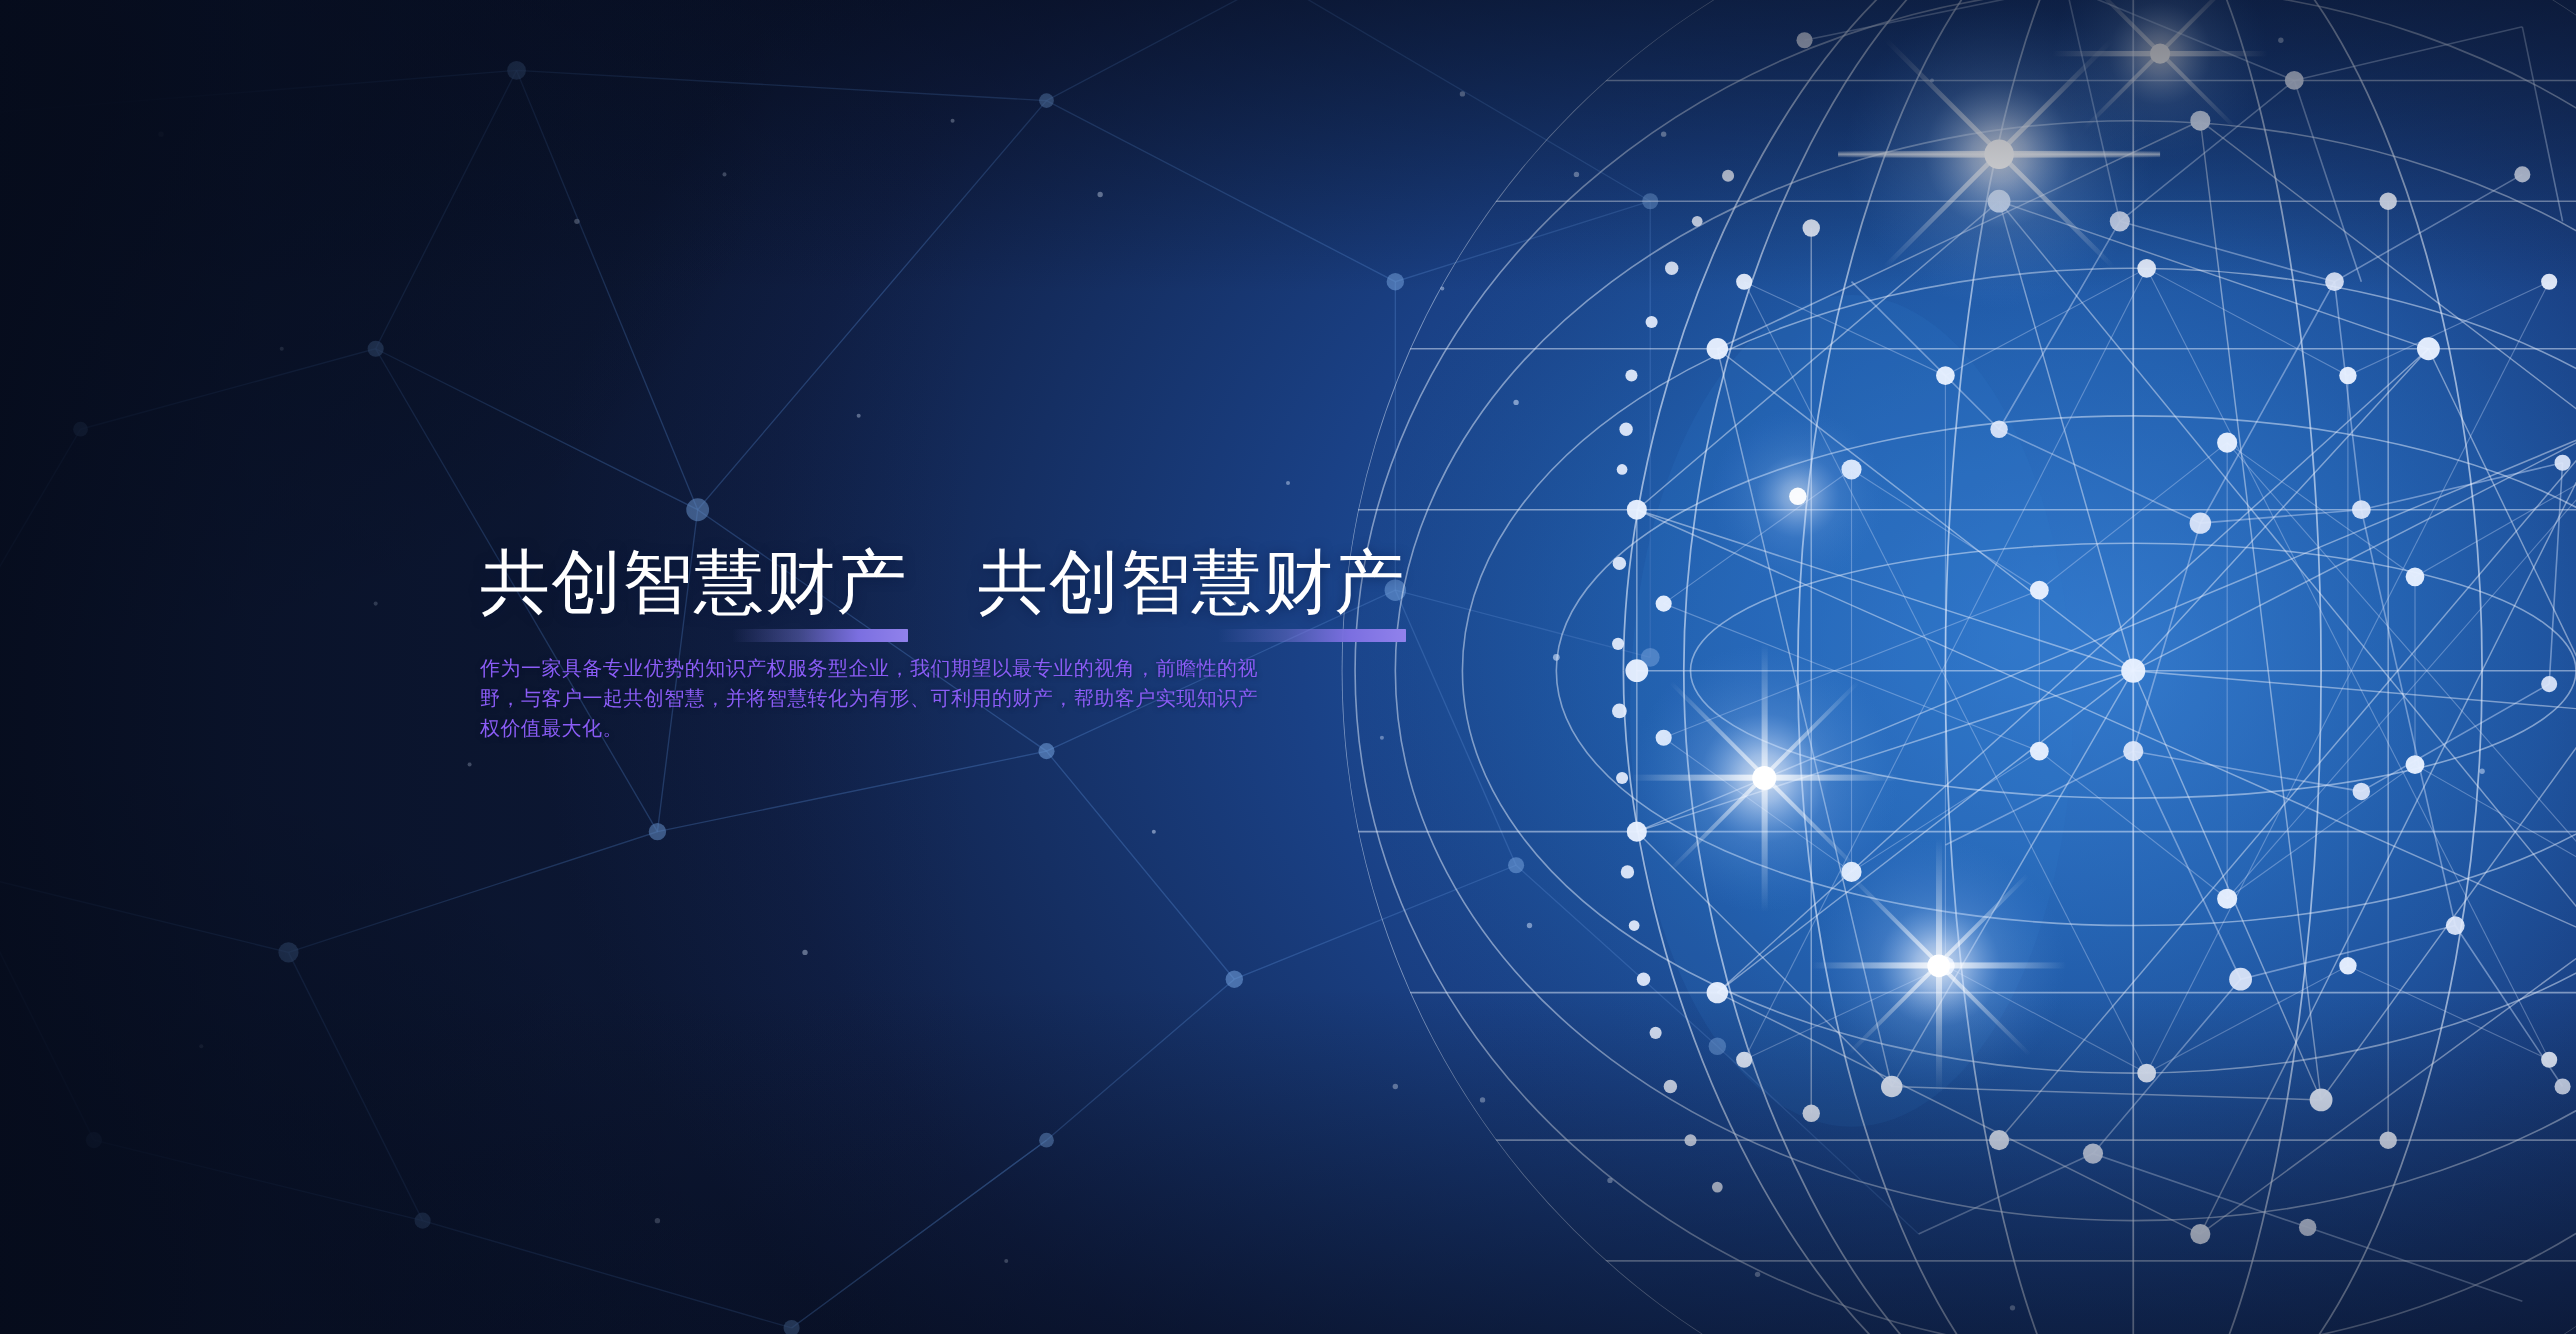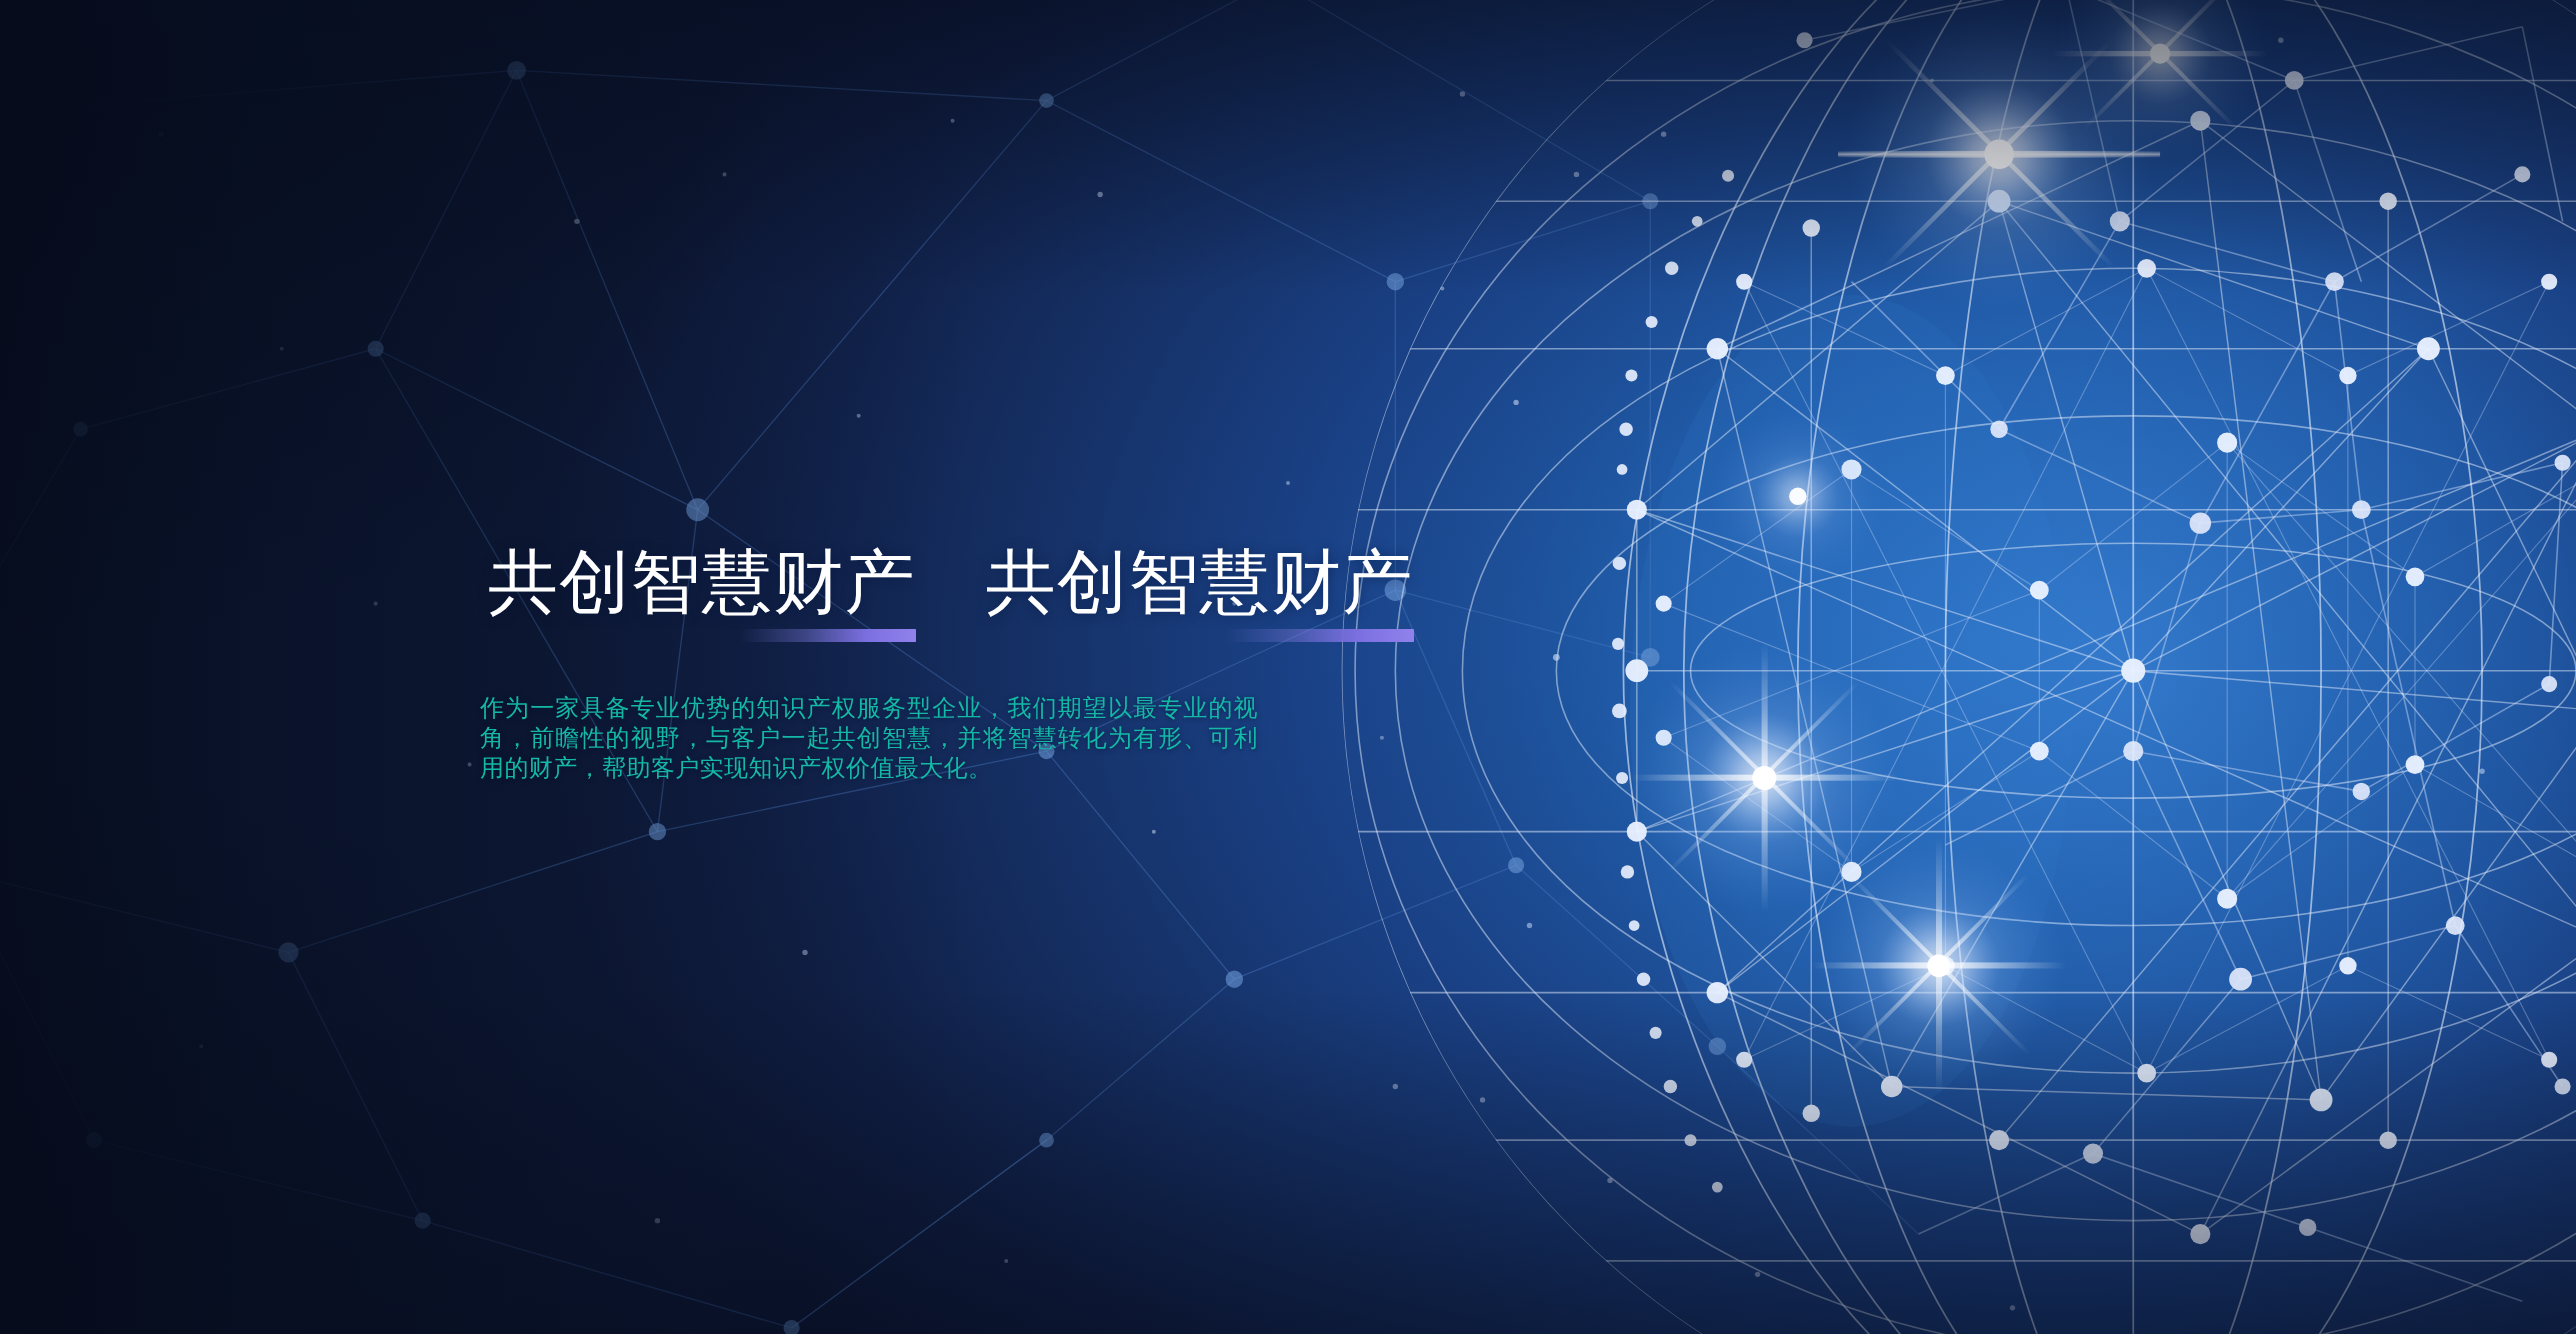--- a/index.html
+++ b/index.html
@@ -37,21 +37,20 @@
   .text-block{
     position:absolute;
     left:480px;
     top:542px;
     width:1006px;
   }
   .headline{
     display:flex;
     align-items:flex-end;
     position:relative;
-    margin-left:8px;
   }
   .hl-seg{position:relative;}
   .hl-text{
     display:block;
     font-size:70px;
     line-height:81px;
     font-weight:400;
     color:#ffffff;
     letter-spacing:1.3px;
     white-space:nowrap;
@@ -63,25 +62,25 @@
     height:12.7px;
     bottom:-19px;
     border-radius:0.7px;
   }
   .accent-a{ right:0px; width:176px;
     background:linear-gradient(90deg, rgba(110,120,200,0) 0%, rgba(118,116,210,0.45) 38%, #7b6fe0 72%, #9182ec 100%); }
   .accent-b{ right:0px; width:188px;
     background:linear-gradient(90deg, rgba(110,120,200,0) 0%, rgba(118,116,210,0.45) 36%, #7b6fe0 70%, #9182ec 100%); }
 
   .paragraph{
-    margin-top:70px;
+    margin-top:30px;
     width:778px;
-    font-size:24px;
+    font-size:20px;
     line-height:30px;
-    color:#14b8a6;
+    color:#8b5cf6;
     letter-spacing:0.4px;
     text-align:justify;
     text-shadow:0 0.7px 5.4px rgba(0,15,45,0.6);
   }
 </style>
 </head>
 <body>
 
 <div id="stage">
 

